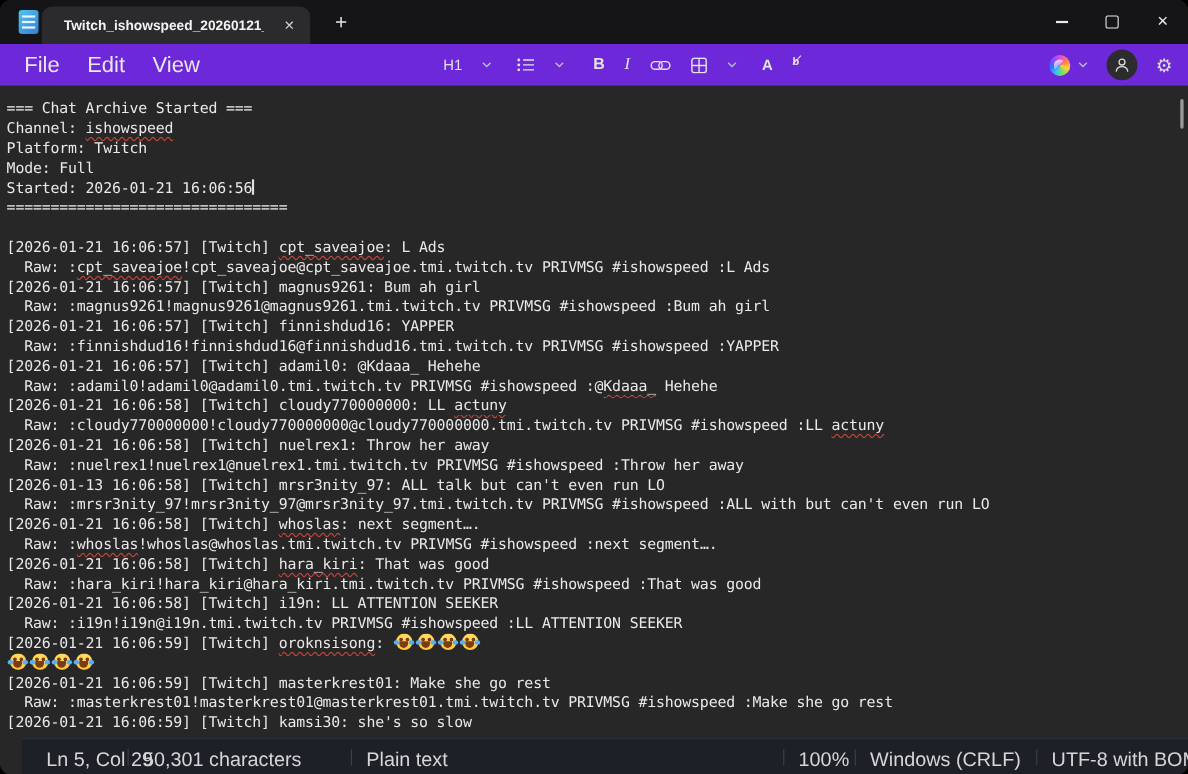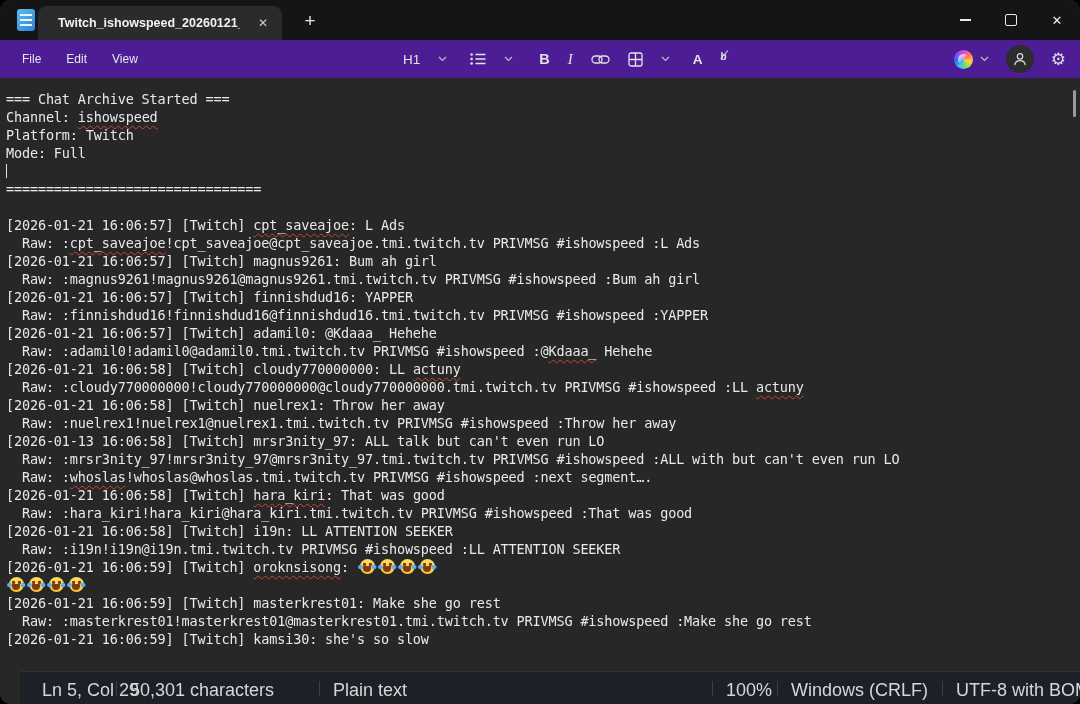--- a/index.html
+++ b/index.html
@@ -18,22 +18,22 @@
   .tab-close{margin-left:auto;color:#cfcfcf;font-size:12px;width:18px;height:18px;line-height:18px;
              text-align:center;border-radius:4px;}
   .newtab{position:absolute;left:297px;top:8px;width:26px;height:26px;color:#e0e0e0;font-size:19px;
           font-weight:300;text-align:center;line-height:25px;border-radius:5px;}
   .wincontrols{position:absolute;right:0;top:0;height:40px;display:flex;}
   .wc{width:46px;height:40px;display:flex;align-items:center;justify-content:center;color:#eaeaea;}
   .wc .minbar{width:11px;height:1.4px;background:#eaeaea;display:block;}
   .wc .maxbox{width:10px;height:10px;border:1.3px solid #eaeaea;border-radius:2px;display:block;}
   .wc.close{font-size:13px;}
   
-  .menubar{position:absolute;top:40px;left:0;right:0;height:38px;background:#4c1d95;
-           display:flex;align-items:center;color:#e8e8e8;font-size:12px;}
+  .menubar{position:absolute;top:40px;left:0;right:0;height:38px;background:#6d28d9;
+           display:flex;align-items:center;color:#e8e8e8;font-size:20px;}
   .menu-item{padding:5px 11px;margin-left:3px;border-radius:5px;}
   .menu-item:first-child{margin-left:11px;}
   .fmt-toolbar{position:absolute;left:396px;top:40px;height:38px;display:flex;align-items:center;color:#e3e3e3;}
   .tbtn{display:flex;align-items:center;gap:17px;padding:5px 7px;border-radius:5px;font-size:13.5px;}
   .tbtn svg{display:block;}
   .chev{margin-left:1px;}
   .tb-b{font-weight:bold;font-size:14.5px;padding:5px 9px;}
   .tb-i{font-family:"Liberation Serif","DejaVu Serif",serif;font-style:italic;font-size:15px;padding:5px 9px;}
   .tb-clear{position:relative;font-weight:bold;font-size:13.5px;padding:5px 8px;}
   .tb-clear .small-b{font-size:10px;font-weight:bold;position:relative;top:-3px;left:1px;}
@@ -157,37 +157,38 @@
         </svg>
     </span>
     <span class="gear">⚙</span>
   </div>
 
   <div class="editor" id="editor-content">
       <div class="line"><span>=== Chat Archive Started ===</span></div>
       <div class="line"><span>Channel: </span><span class="sq">ishowspeed</span></div>
       <div class="line"><span>Platform: Twitch</span></div>
       <div class="line"><span>Mode: Full</span></div>
-      <div class="line"><span class="cursor"></span></div>
+      <div class="line"><span>Started: 2026-01-21 16:06:56</span><span class="cursor"></span></div>
       <div class="line"><span>================================</span></div>
       <div class="line">&nbsp;</div>
       <div class="line"><span>[2026-01-21 16:06:57] [Twitch] </span><span class="sq">cpt_saveajoe</span><span>: L Ads</span></div>
       <div class="line"><span>  Raw: :</span><span class="sq">cpt_saveajoe</span><span>!cpt_saveajoe@cpt_saveajoe.tmi.twitch.tv PRIVMSG #ishowspeed :L Ads</span></div>
       <div class="line"><span>[2026-01-21 16:06:57] [Twitch] magnus9261: Bum ah girl</span></div>
       <div class="line"><span>  Raw: :magnus9261!magnus9261@magnus9261.tmi.twitch.tv PRIVMSG #ishowspeed :Bum ah girl</span></div>
       <div class="line"><span>[2026-01-21 16:06:57] [Twitch] finnishdud16: YAPPER</span></div>
       <div class="line"><span>  Raw: :finnishdud16!finnishdud16@finnishdud16.tmi.twitch.tv PRIVMSG #ishowspeed :YAPPER</span></div>
       <div class="line"><span>[2026-01-21 16:06:57] [Twitch] adamil0: @Kdaaa_ Hehehe</span></div>
       <div class="line"><span>  Raw: :adamil0!adamil0@adamil0.tmi.twitch.tv PRIVMSG #ishowspeed :@</span><span class="sq">Kdaaa_</span><span> Hehehe</span></div>
       <div class="line"><span>[2026-01-21 16:06:58] [Twitch] cloudy770000000: LL </span><span class="sq">actuny</span></div>
       <div class="line"><span>  Raw: :cloudy770000000!cloudy770000000@cloudy770000000.tmi.twitch.tv PRIVMSG #ishowspeed :LL </span><span class="sq">actuny</span></div>
       <div class="line"><span>[2026-01-21 16:06:58] [Twitch] nuelrex1: Throw her away</span></div>
       <div class="line"><span>  Raw: :nuelrex1!nuelrex1@nuelrex1.tmi.twitch.tv PRIVMSG #ishowspeed :Throw her away</span></div>
       <div class="line"><span>[2026-01-13 16:06:58] [Twitch] mrsr3nity_97: ALL talk but can't even run LO</span></div>
       <div class="line"><span>  Raw: :mrsr3nity_97!mrsr3nity_97@mrsr3nity_97.tmi.twitch.tv PRIVMSG #ishowspeed :ALL with but can't even run LO</span></div>
+      <div class="line"><span>[2026-01-21 16:06:58] [Twitch] </span><span class="sq">whoslas</span><span>: next segment….</span></div>
       <div class="line"><span>  Raw: :</span><span class="sq">whoslas</span><span>!whoslas@whoslas.tmi.twitch.tv PRIVMSG #ishowspeed :next segment….</span></div>
       <div class="line"><span>[2026-01-21 16:06:58] [Twitch] </span><span class="sq">hara_kiri</span><span>: That was good</span></div>
       <div class="line"><span>  Raw: :hara_kiri!hara_kiri@hara_kiri.tmi.twitch.tv PRIVMSG #ishowspeed :That was good</span></div>
       <div class="line"><span>[2026-01-21 16:06:58] [Twitch] i19n: LL ATTENTION SEEKER</span></div>
       <div class="line"><span>  Raw: :i19n!i19n@i19n.tmi.twitch.tv PRIVMSG #ishowspeed :LL ATTENTION SEEKER</span></div>
       <div class="line"><span>[2026-01-21 16:06:59] [Twitch] </span><span class="sq">oroknsisong</span><span>: </span><span class="emoji"></span><span class="emoji"></span><span class="emoji"></span><span class="emoji"></span></div>
       <div class="line"><span class="emoji"></span><span class="emoji"></span><span class="emoji"></span><span class="emoji"></span></div>
       <div class="line"><span>[2026-01-21 16:06:59] [Twitch] masterkrest01: Make she go rest</span></div>
       <div class="line"><span>  Raw: :masterkrest01!masterkrest01@masterkrest01.tmi.twitch.tv PRIVMSG #ishowspeed :Make she go rest</span></div>
       <div class="line"><span>[2026-01-21 16:06:59] [Twitch] kamsi30: she's so slow</span></div>

